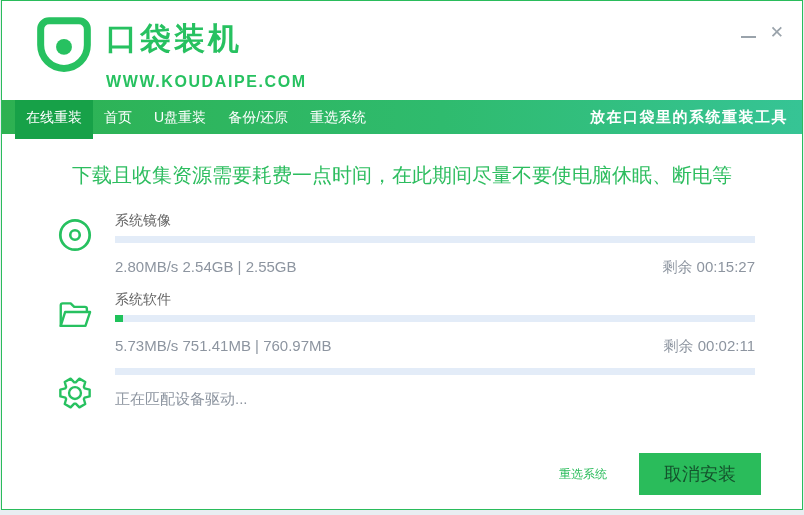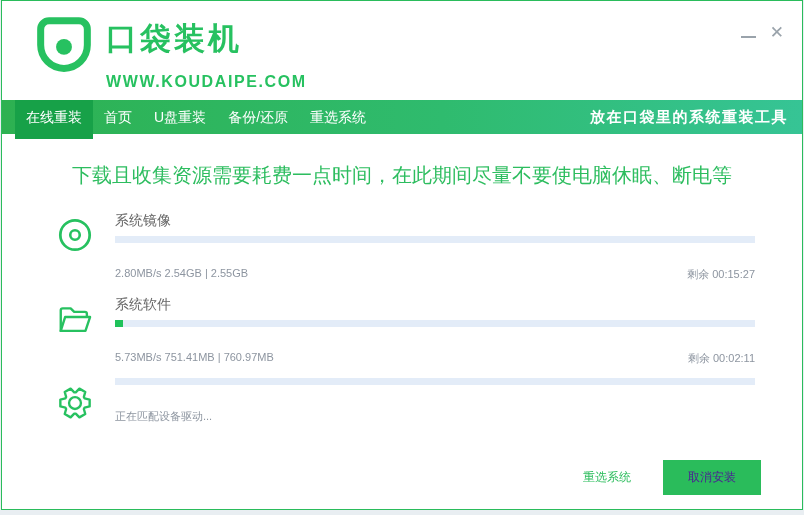--- a/index.html
+++ b/index.html
@@ -39,26 +39,26 @@
   .notice { margin-top:28px; text-align:center; color:#2dbd5f; font-size:20px; }
   
   .tasks { margin-top:21px; padding-left:54px; }
   .task { display:flex; margin-bottom:12px; }
   .task-icon { width:38px; height:38px; margin-top:6px; flex:none; }
   .task-icon svg { width:100%; height:100%; display:block; }
   .task-body { margin-left:21px; flex:1; margin-right:47px; }
   .task-title { font-size:14px; color:#666; padding:2px 0 6px; }
   .task-bar { height:7px; background:#e3ecf8; overflow:hidden; }
   .task-fill { height:100%; width:0; background:#1fc25a; }
-  .task-status { display:flex; justify-content:space-between; font-size:11px; color:#8d95a0; margin-top:24px;text-align:center; }
+  .task-status { display:flex; justify-content:space-between; font-size:15px; color:#8d95a0; margin-top:15px;text-align:center; }
   
   .footer { position:absolute; right:41px; bottom:14px; display:flex; align-items:center; gap:32px; }
   .reselect-btn { color:#2abc5b; font-size:12px; background:none; border:none; cursor:pointer; font-family:inherit; }
   .cancel-btn {
-    background:#2abc5b; color:#4c1d95; font-size:12px; border:none; cursor:pointer;
+    background:#2abc5b; color:#14532d; font-size:18px; border:none; cursor:pointer;
     padding:9px 25px; font-family:Liberation Sans, sans-serif;
   }
 </style>
 </head>
 <body>
 
 <div class="window">
 
   <div class="header">
     <div class="brand">

